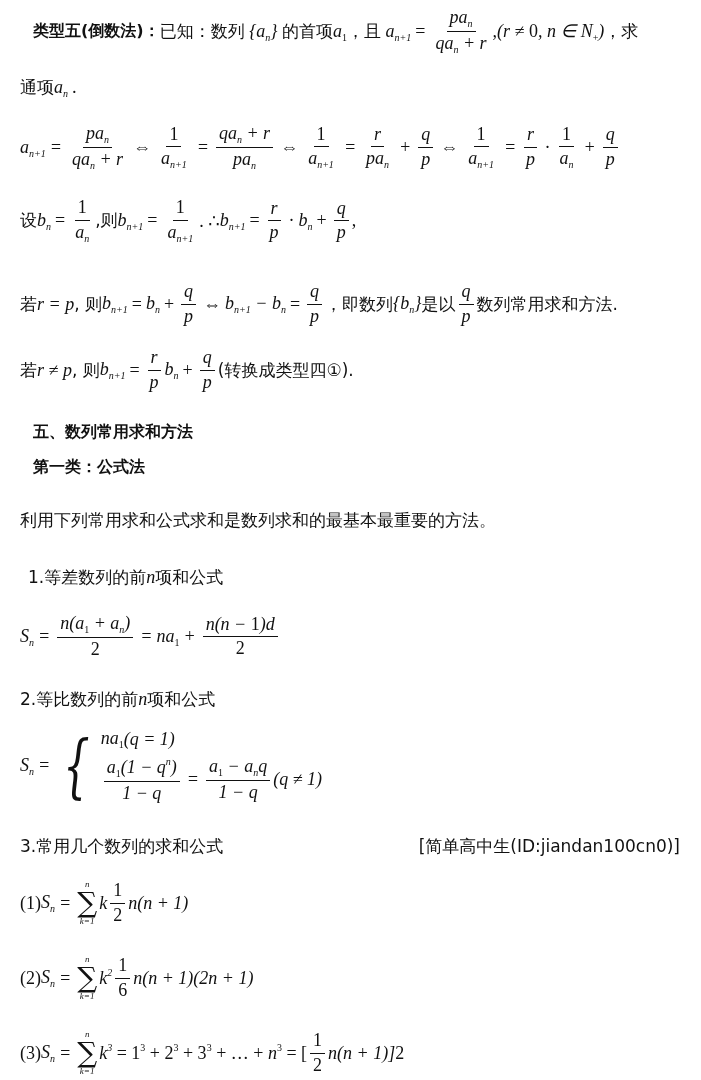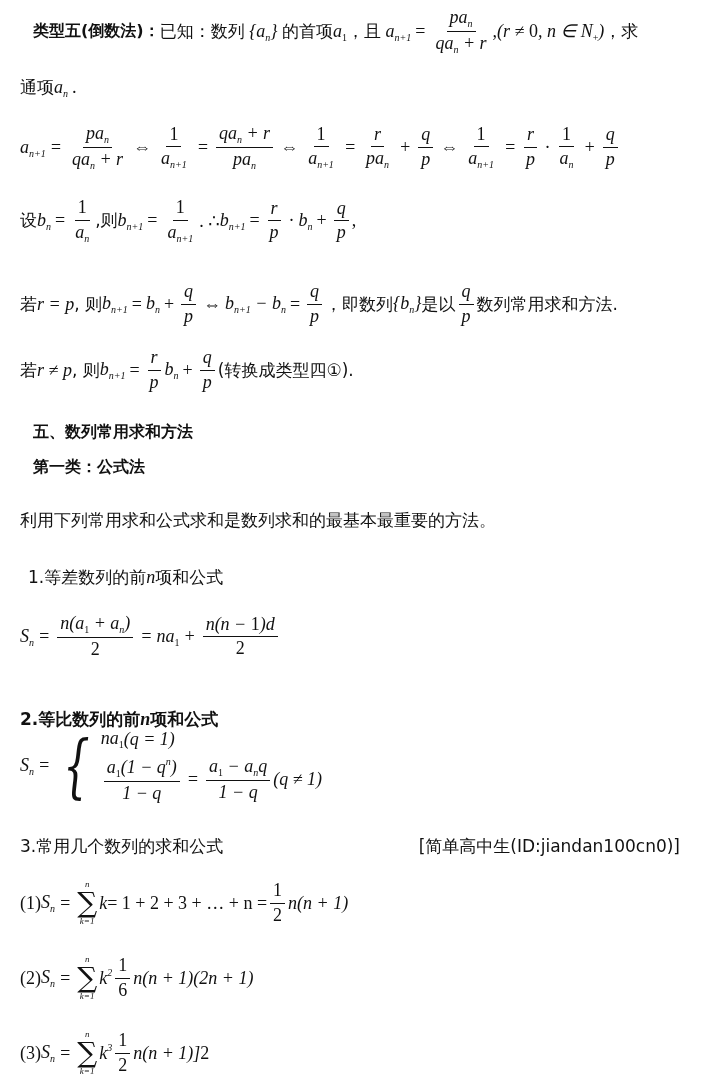--- a/index.html
+++ b/index.html
@@ -211,21 +211,21 @@
     </span>
   <span class="op">=</span>
     <span>na<sub class="up">1</sub></span>
     <span class="op">+</span>
   <span class="frac">
       <span class="num">n(n − <span class="r">1</span>)d</span>
       <span class="den r">2</span>
     </span>
 </div>
 
-<div class="line" style="top:708px;font-weight:bold;">
+<div class="line" style="top:688px;">
   <span class="cjk">2.等比数列的前</span>
   <span class="m">n</span>
   <span class="cjk">项和公式</span>
 </div>
 
 <div class="line m" style="top:728px;">
   <span>S<sub>n</sub></span>
     <span class="op">=</span>
   <span class="brace">{</span>
   <span class="cases">
@@ -256,21 +256,20 @@
 <div class="line m" style="top:880px;">
   <span class="r">(1)</span>
   <span>S<sub>n</sub></span>
     <span class="op">=</span>
   <span class="sum">
       <span class="lim">n</span>
       <span class="sig">∑</span>
       <span class="lim">k=1</span>
     </span>
   <span>k</span>
-  <span class="r">= 1 + 2 + 3 + … + n =</span>
   <span class="frac">
       <span class="num r">1</span>
       <span class="den r">2</span>
     </span>
   <span>n(n + 1)</span>
 </div>
 
 <div class="line m" style="top:955px;">
   <span class="r">(2)</span>
   <span>S<sub>n</sub></span>
@@ -291,19 +290,20 @@
 <div class="line m" style="top:1030px;">
   <span class="r">(3)</span>
   <span>S<sub>n</sub></span>
     <span class="op">=</span>
   <span class="sum">
       <span class="lim">n</span>
       <span class="sig">∑</span>
       <span class="lim">k=1</span>
     </span>
   <span>k<sup>3</sup></span>
+  <span class="r">&nbsp;= 1<sup>3</sup> + 2<sup>3</sup> + 3<sup>3</sup> + … + <i>n</i><sup>3</sup> = [</span>
   <span class="frac">
       <span class="num r">1</span>
       <span class="den r">2</span>
     </span>
   <span>n(n + 1)]</span>
     <sup class="r">2</sup>
 </div>
 
 </body></html>

